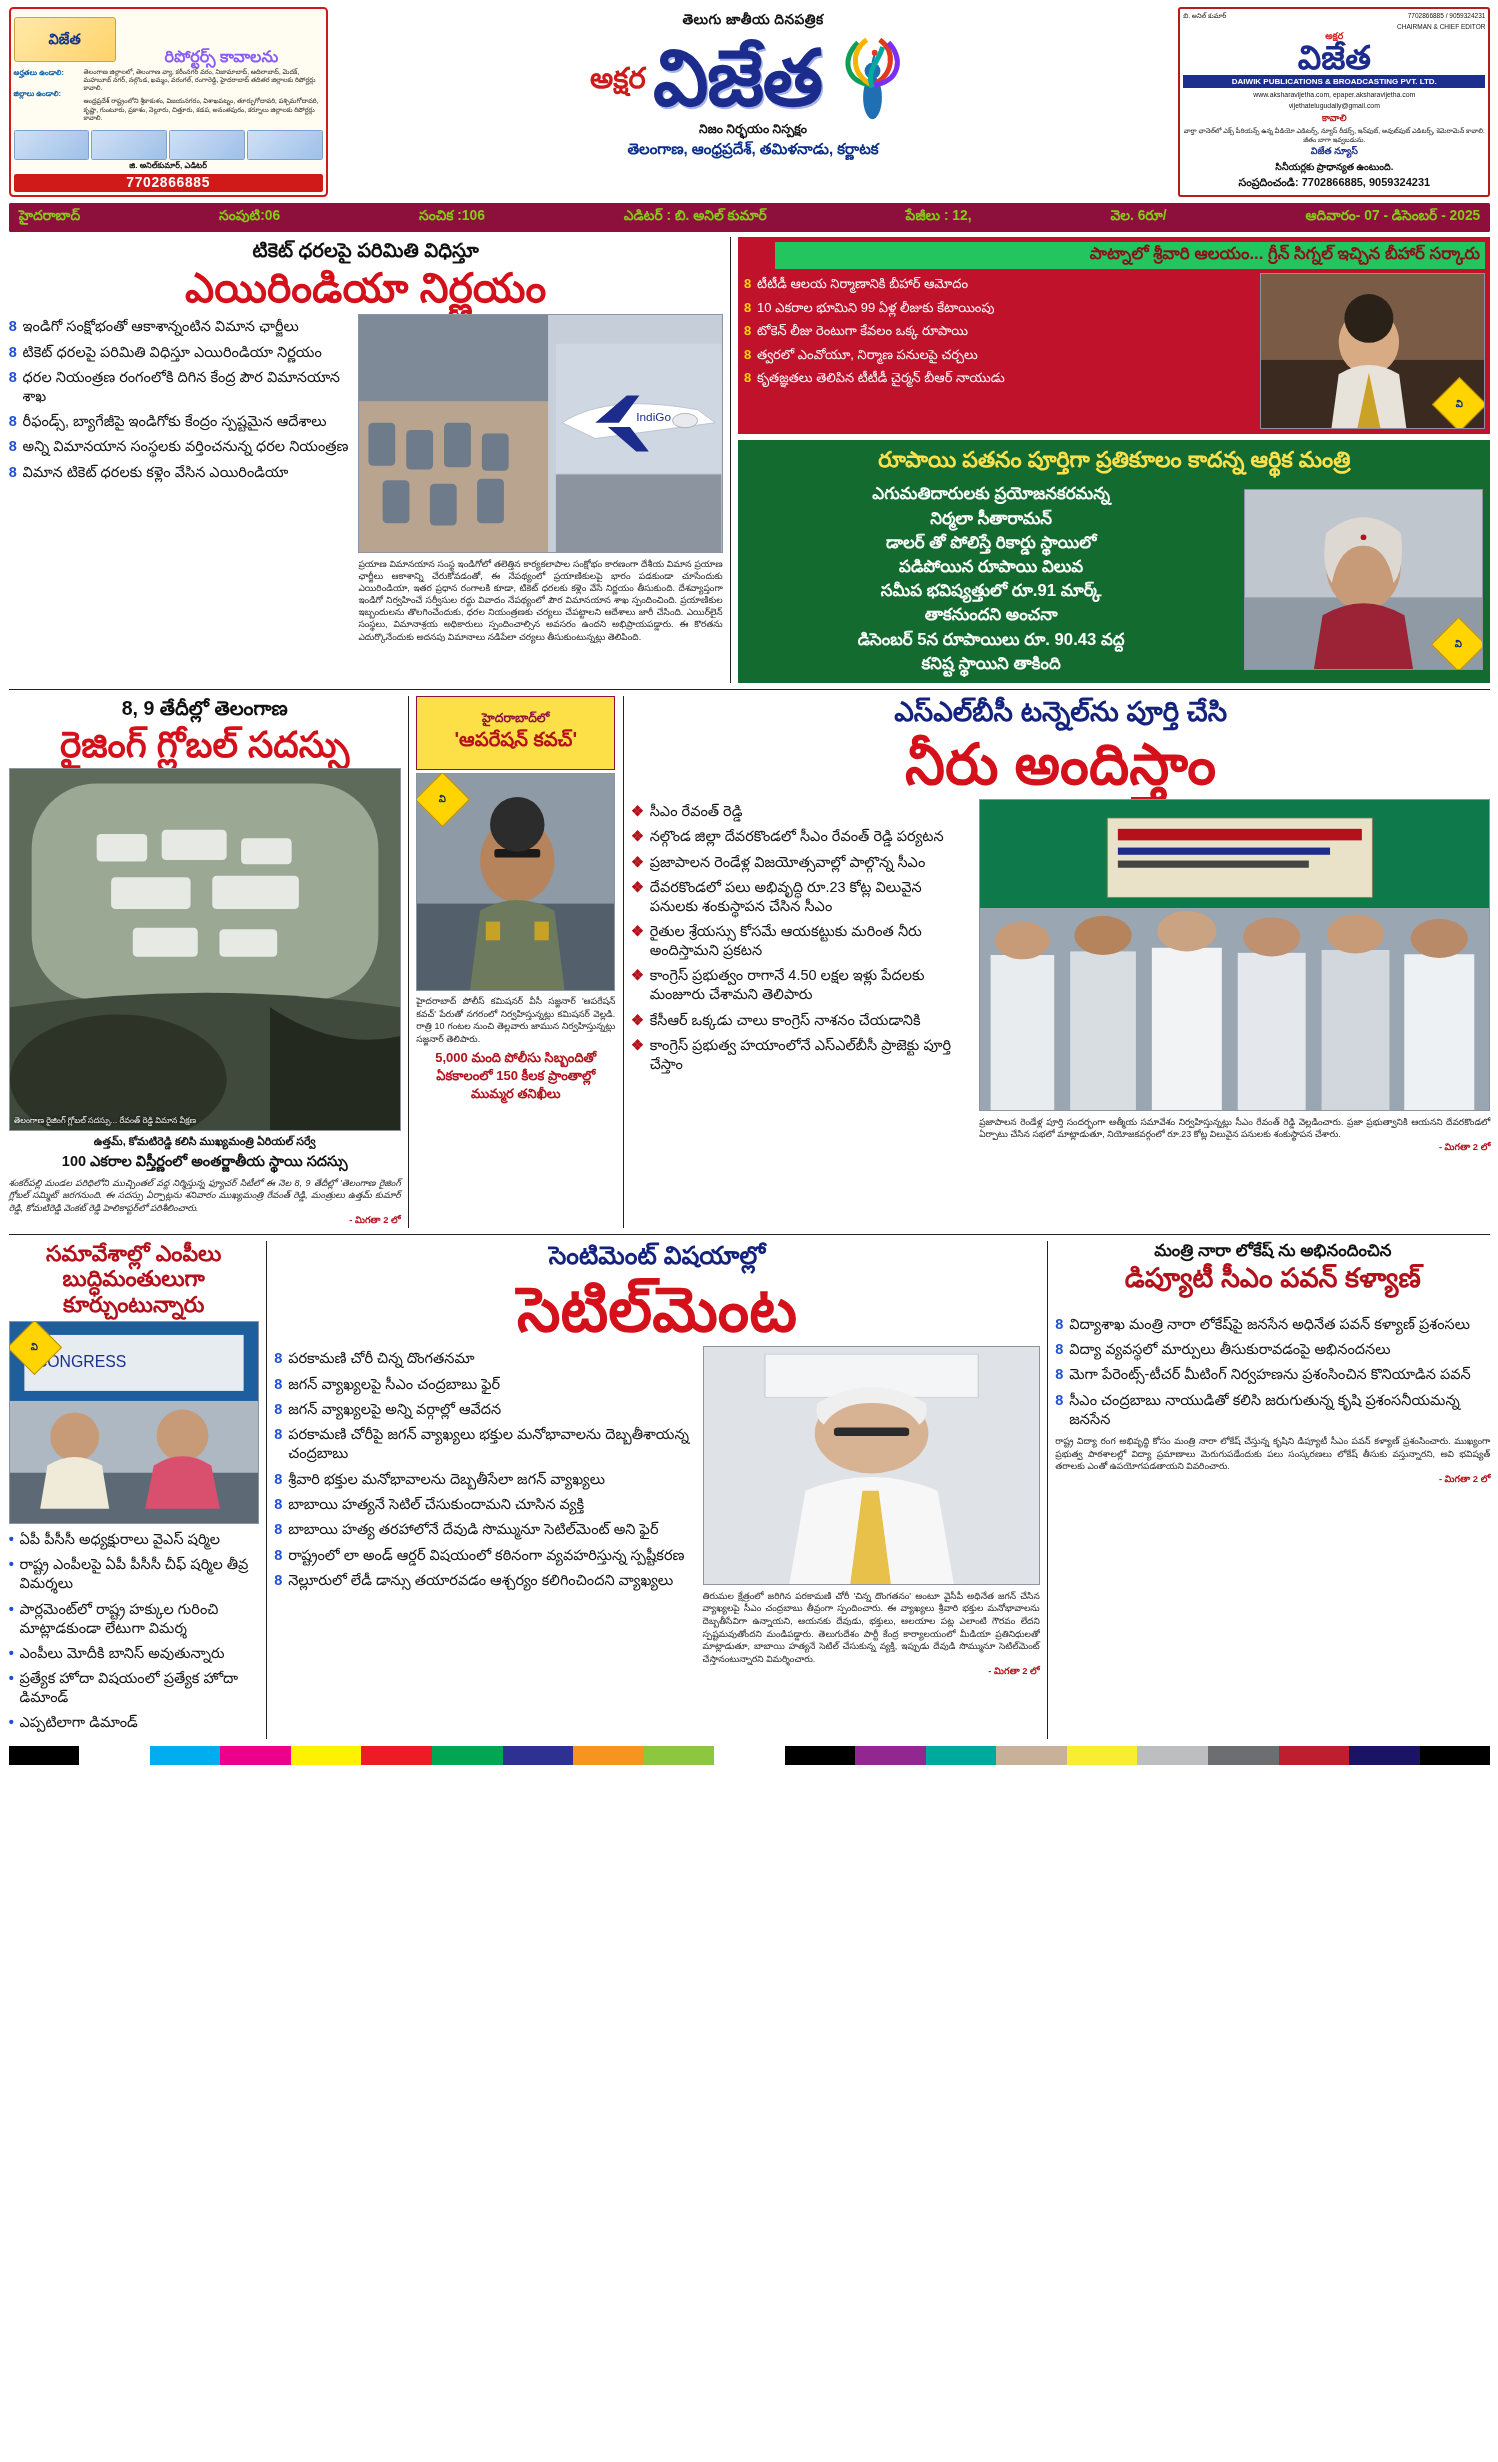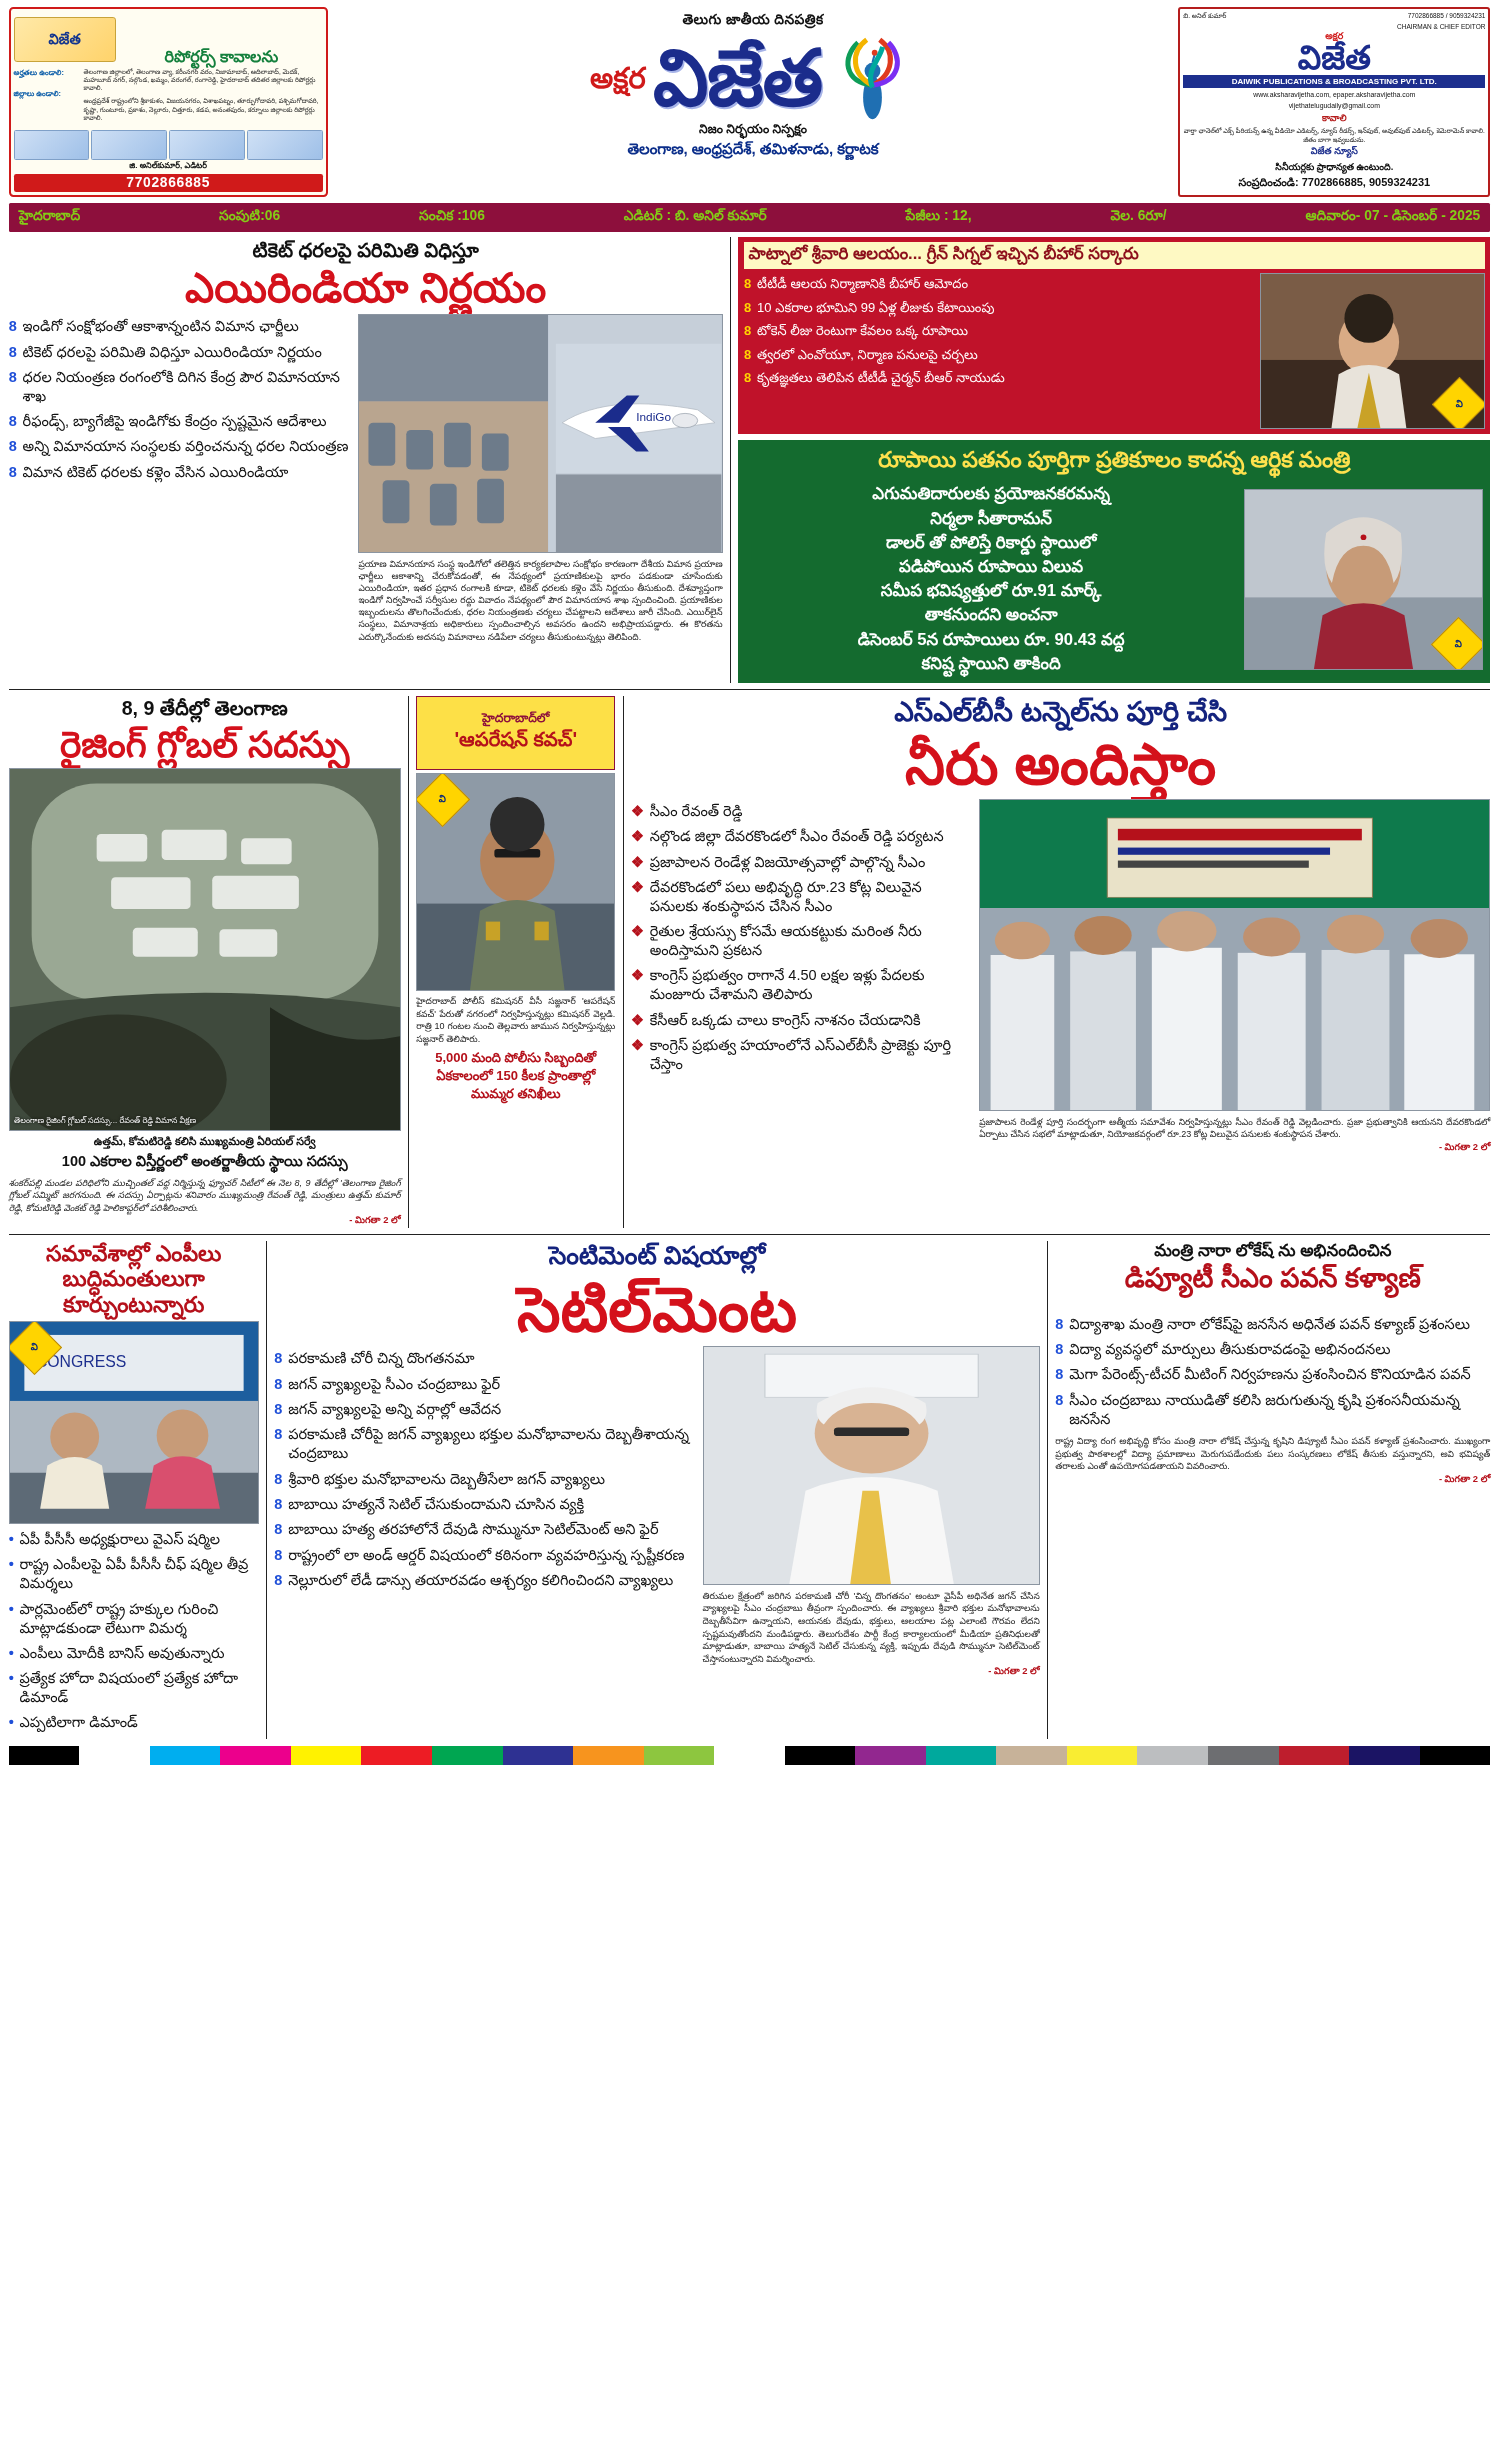--- a/index.html
+++ b/index.html
@@ -44,21 +44,21 @@
     width: 102px; height: 45px;
     background: linear-gradient(135deg,#ffe9a8,#ffd36b);
     border: 1.5px solid #c8a33a;
     border-radius: 2.9px;
     display: flex; align-items: center; justify-content: center;
     color: #12348f; font-weight: bold; font-size: 14.5px;
     text-align:center; line-height:1.05;
   }
   .mh-left-head {
     flex: 1;
-    color: #15803d;
+    color: #8b5cf6;
     font-size: 16px;
     font-weight: bold;
     line-height: 1.15;
     text-align: center;
     margin-top: 36px;
   }
   .mh-left-body {
     display: flex;
     gap: 2.9px;
     font-size: 6.5px;
@@ -182,22 +182,22 @@
     background: #ffd400; border: 1.5px solid #b8860b; transform: rotate(45deg);
     display:flex; align-items:center; justify-content:center;
   }
   .badge-vj span { transform: rotate(-45deg); font-size: 10px; font-weight: bold; color:#0a2a7a;}
 
   
   .panel-red {
     background: #c0122a; color: #fff; padding: 4.4px 5.8px;
   }
   .panel-red .p-title {
-    background: #fef9c3; color: #8d0f1b; font-size: 16.7px; font-weight: bold;
-    text-align:left; padding: 2.2px 4.4px; margin-bottom: 4.4px;
+    background: #22c55e; color: #8d0f1b; font-size: 16.7px; font-weight: bold;
+    text-align:right; padding: 2.2px 4.4px; margin-bottom: 4.4px; margin-left: 31px;
   }
   .panel-red ul.bullets li { color: #fff; font-size: 13px; }
   .panel-red ul.bullets li .b { color: #ffd400; }
   .panel-green {
     background: #146b2f; color: #fff; padding: 7.3px 7.3px;
   }
   .panel-green .g-text {
     text-align: center; font-size: 16.7px; line-height: 1.45; font-weight: bold;
   }
   .panel-pink {

